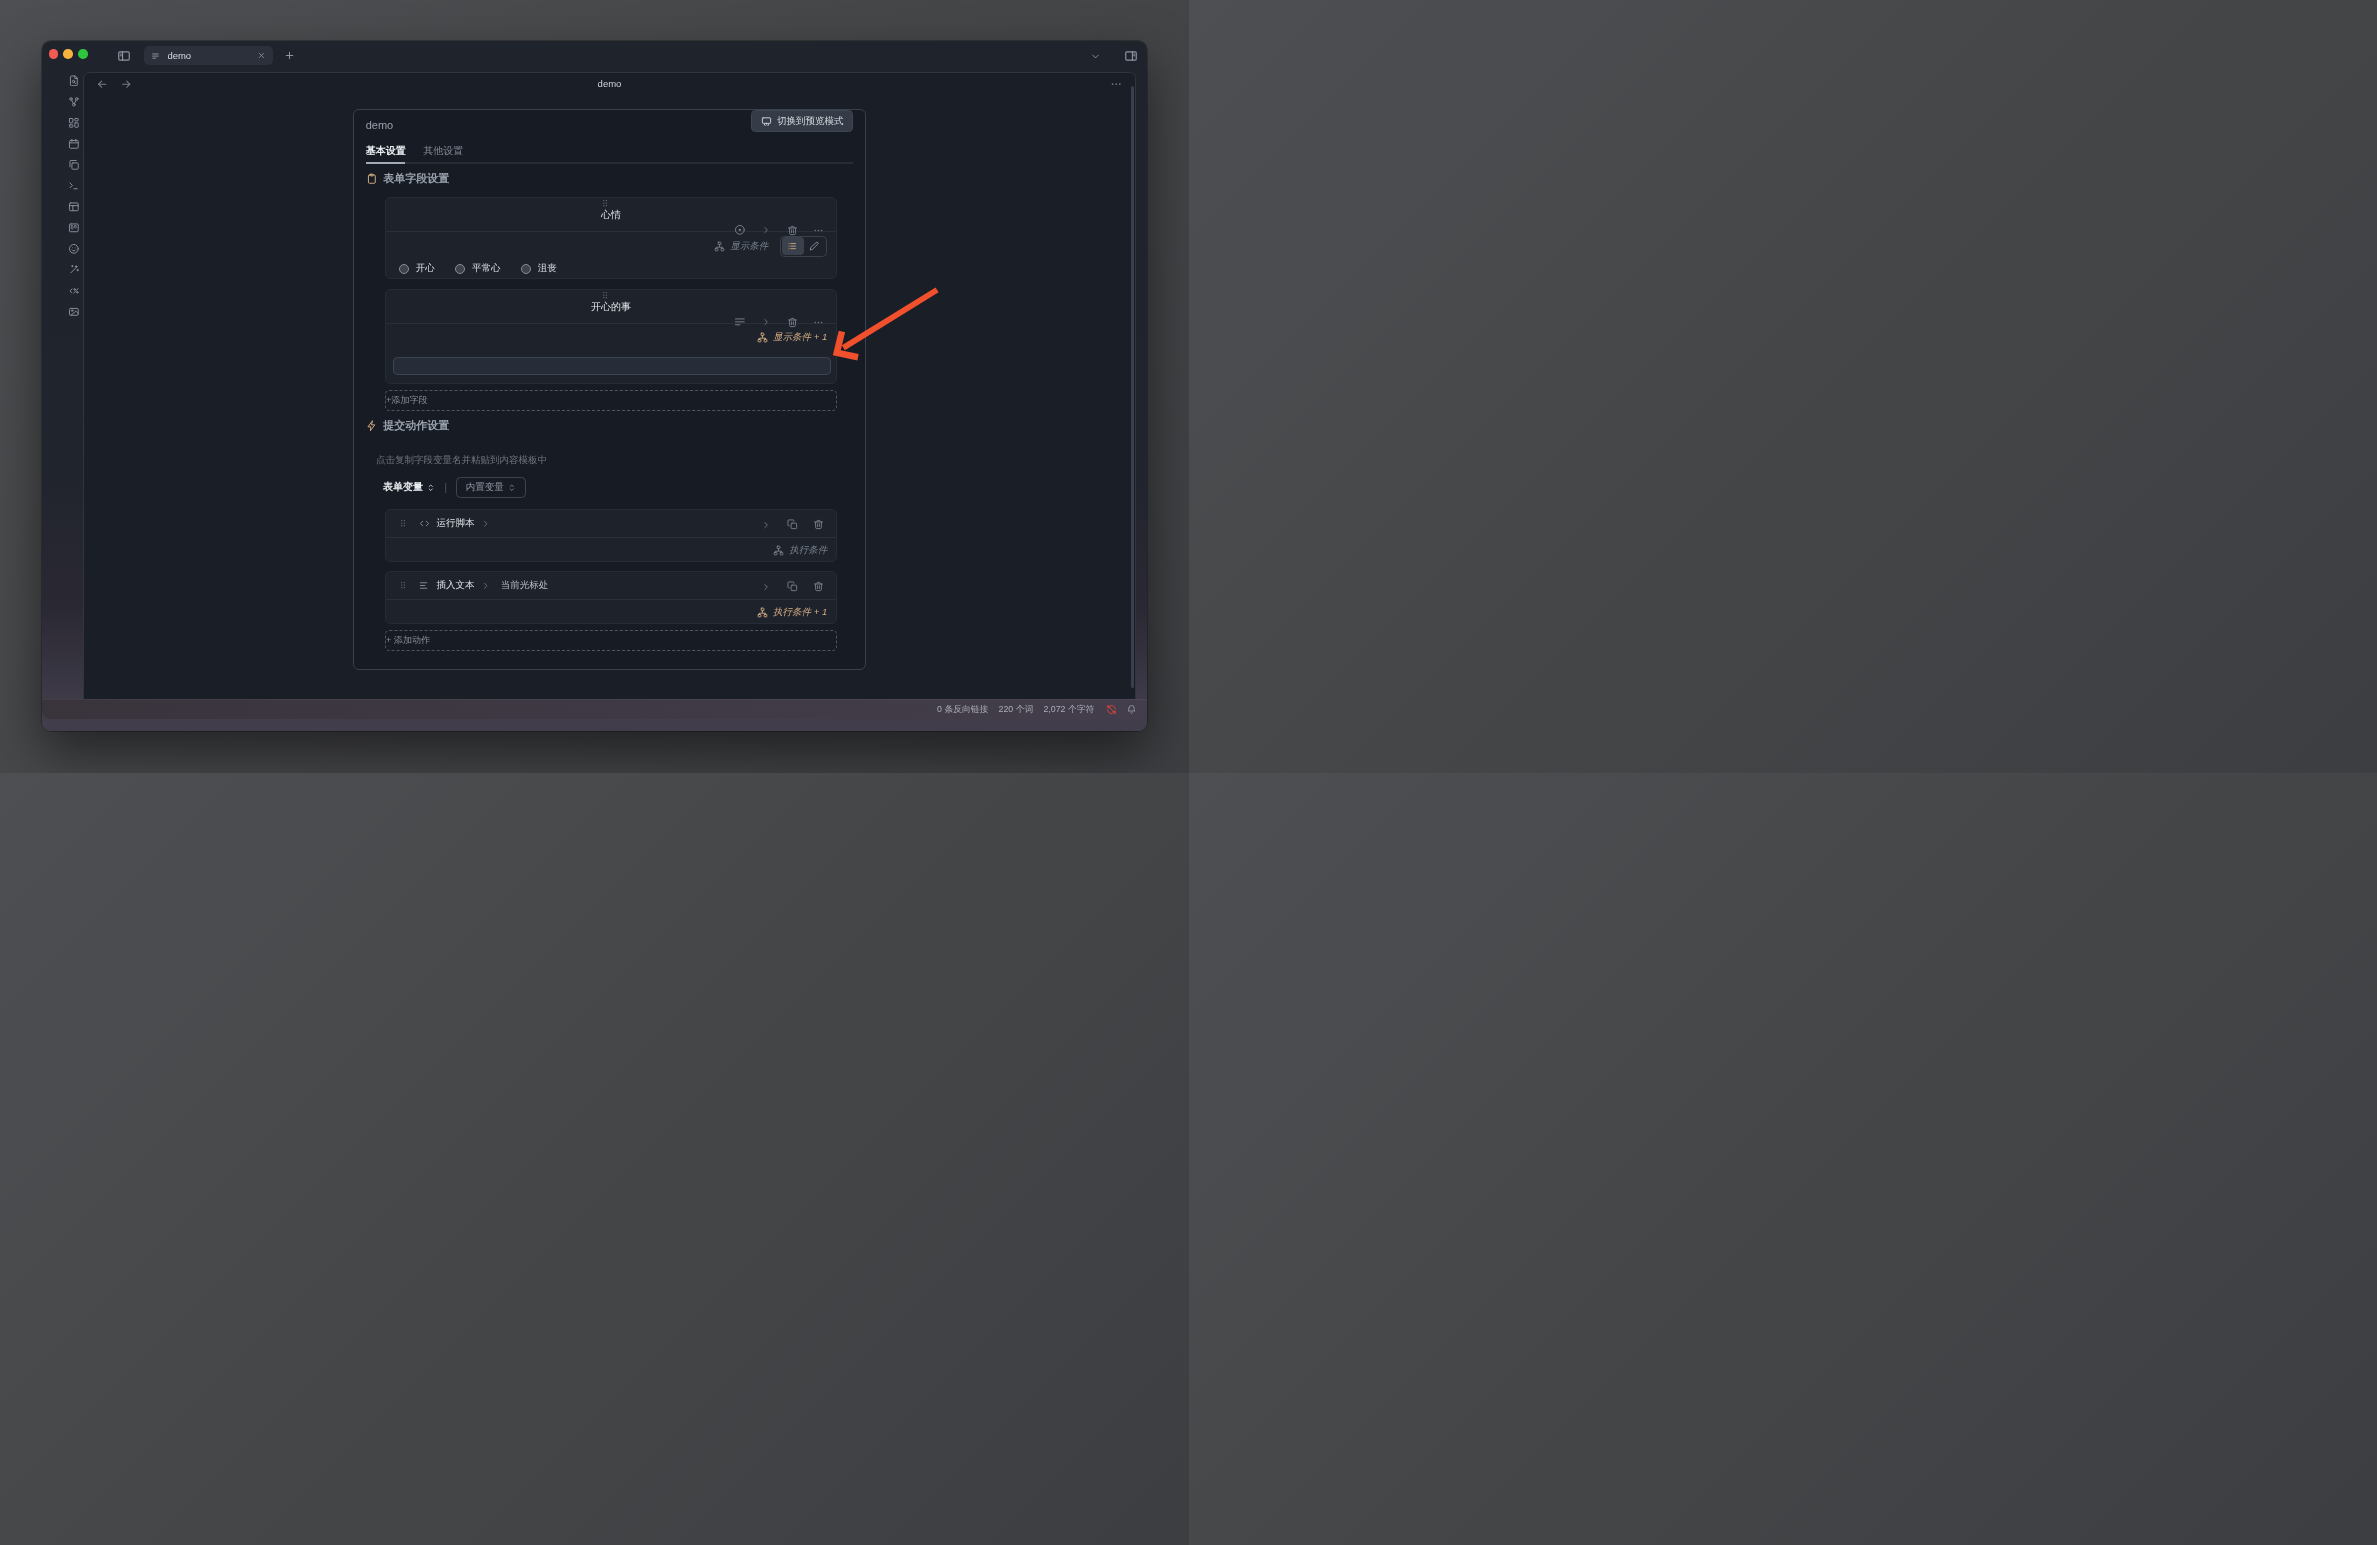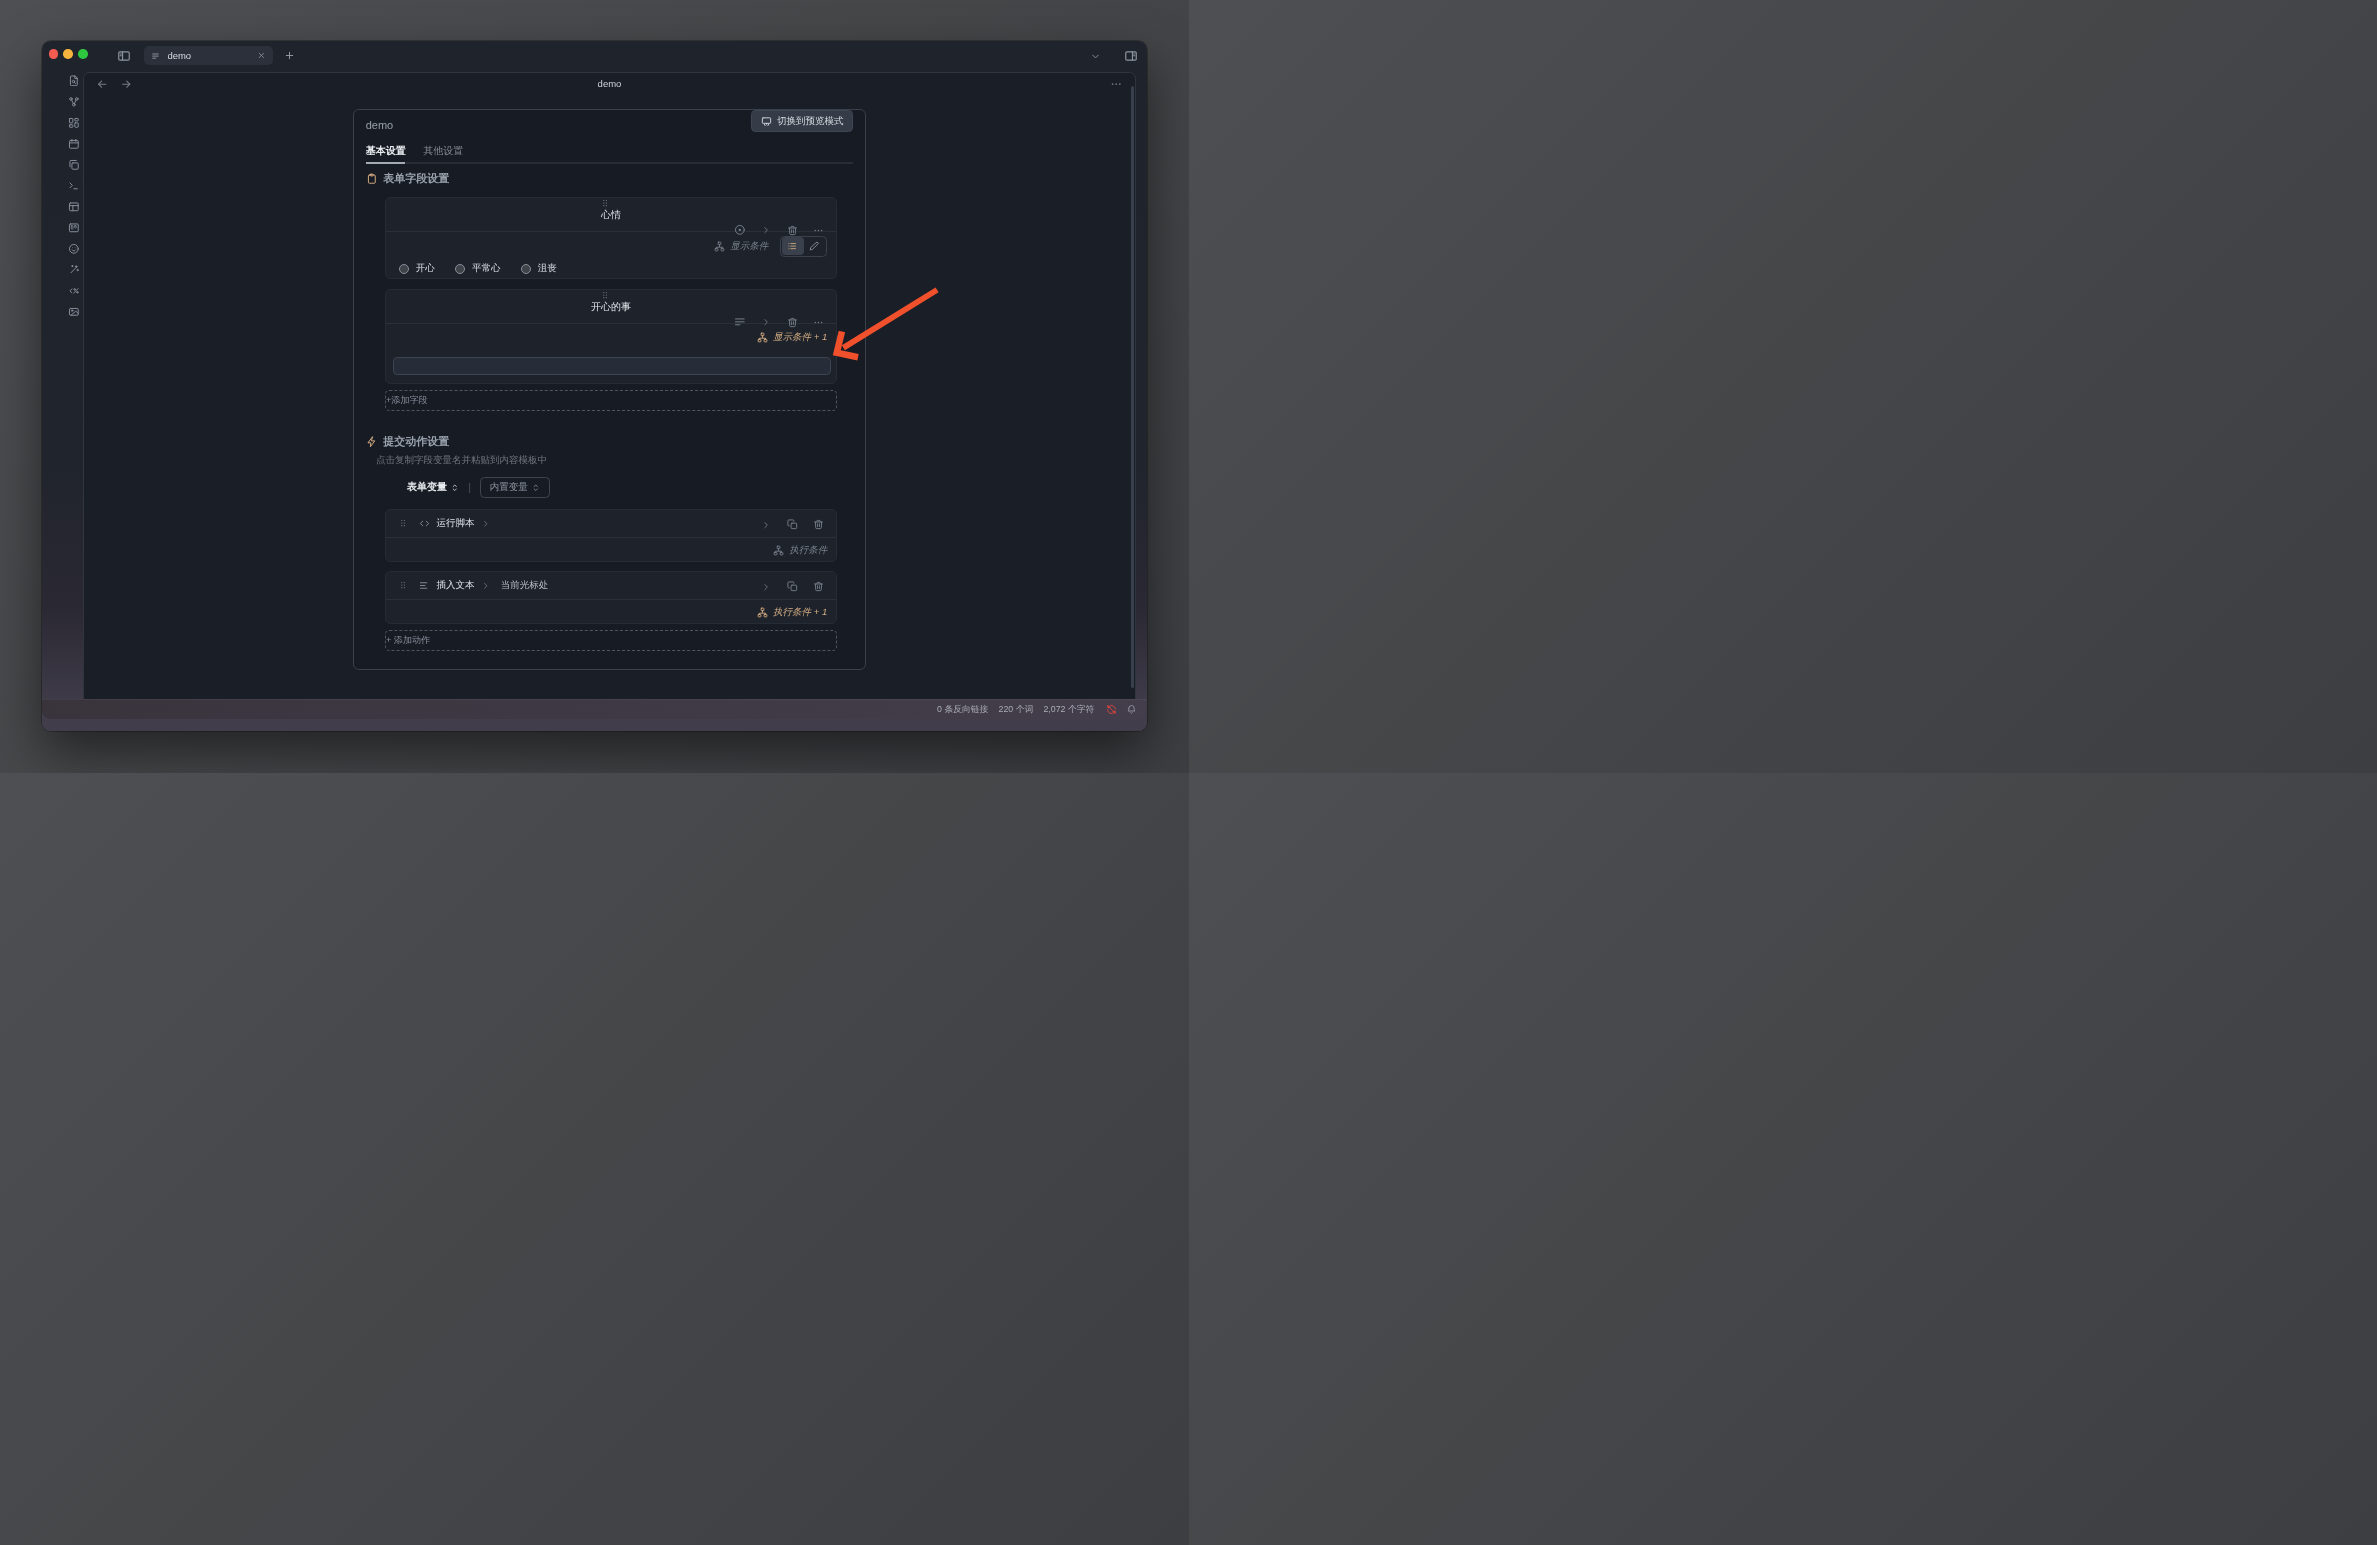--- a/index.html
+++ b/index.html
@@ -93,21 +93,21 @@
                border:1.1px solid #878e99; }
   .field-input { display:block; margin:5.1px 6.6px 10.2px; width:438px; height:18.3px;
                  background:#272d38; border:0.7px solid #3e4552; border-radius:4.4px;
                  color:#dde1e6; font-size:8.8px; padding:0 5.9px; }
   .dashed-btn { position:absolute; left:31px; width:452px; height:20.5px;
                 border:1.1px dashed #4e5664; border-radius:4.4px; color:#868d99;
                 font-size:9.1px; display:flex; align-items:center; justify-content:flex-start;
                 background:transparent; }
   .hint { position:absolute; left:22px; top:344px; font-size:9.5px; color:#70767f; }
   .vars-row { position:absolute; left:29px; top:367px; height:20.5px; display:flex;
-              align-items:center; gap:8.8px;margin-left:24px; }
+              align-items:center; gap:8.8px; }
   .var-plain { display:flex; align-items:center; gap:2.9px; font-size:10px;
                font-weight:bold; color:#e8ebee; }
   .var-sep { color:#4a505a; font-size:11px; }
   .var-btn { display:flex; align-items:center; gap:2.9px; height:20.5px; padding:0 8.8px;
              border:0.7px solid #3e4450; border-radius:4.4px; background:transparent;
              font-size:9.5px; color:#9199a4; }
   .updown { color:inherit; }
   .act-label-group { display:flex; align-items:center; gap:6.6px; font-size:9.5px; color:#e0e4e9; }
   .act-detail { margin-left:10.2px; font-size:9.5px; color:#b9bfc8; }
   .chev-sm { color:#79818c; display:flex; }
@@ -555,21 +555,21 @@
             </svg>
           <span class="cond-accent">显示条件 + 1</span>
         </div>
         <input class="field-input" value="" style="">
       </div>
 
       <button class="dashed-btn" style="top:280px">
         <span>+添加字段</span>
       </button>
 
-      <div class="sec-head" style="top:324px">
+      <div class="sec-head" style="top:308px">
         <svg class="ic" width="11.7" height="11.7" viewBox="0 0 16 16">
             <use href="#i-zap"></use>
           </svg>
         <span>提交动作设置</span>
       </div>
       <div class="hint">点击复制字段变量名并粘贴到内容模板中</div>
 
       <div class="vars-row">
         <span class="var-plain">
           <span>表单变量</span>

